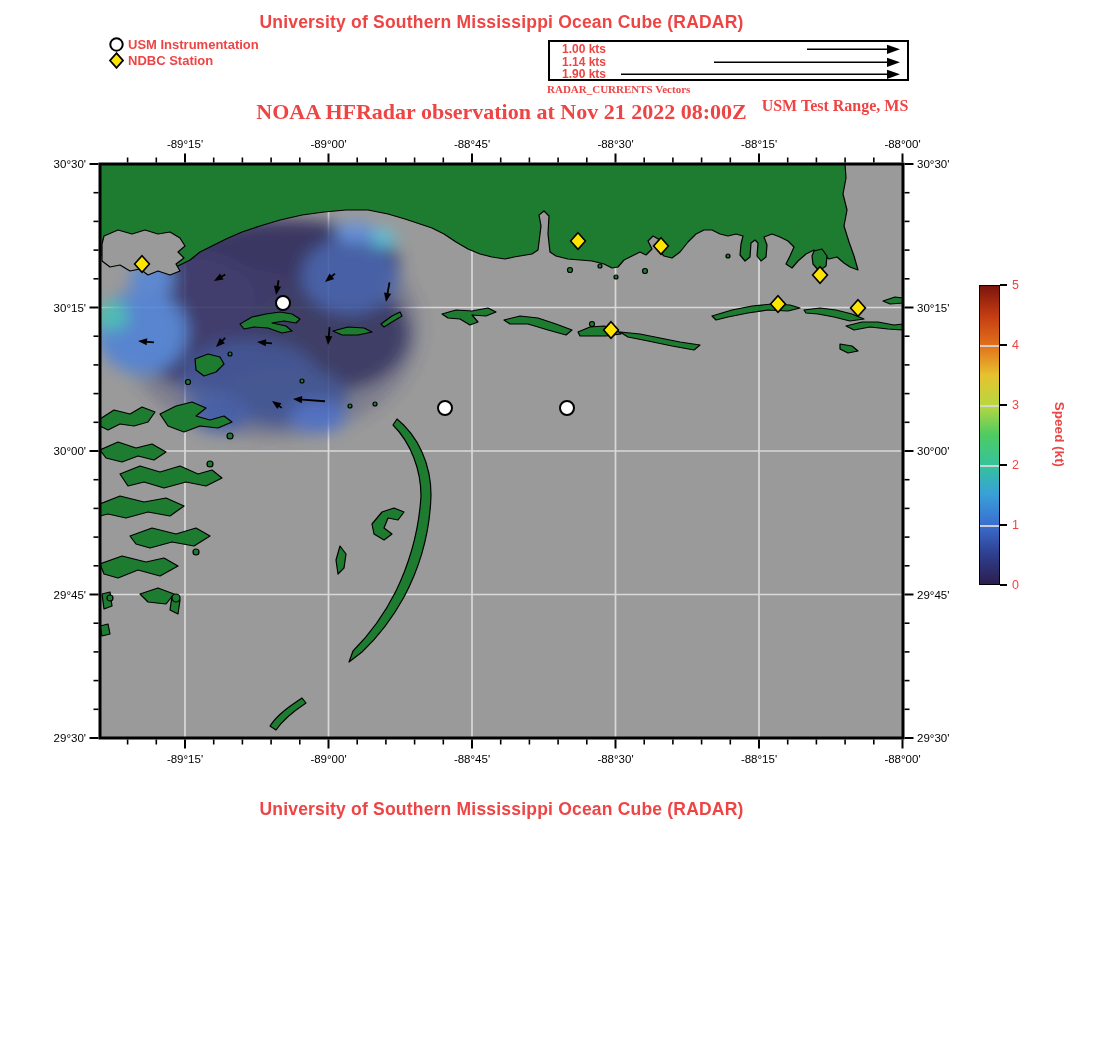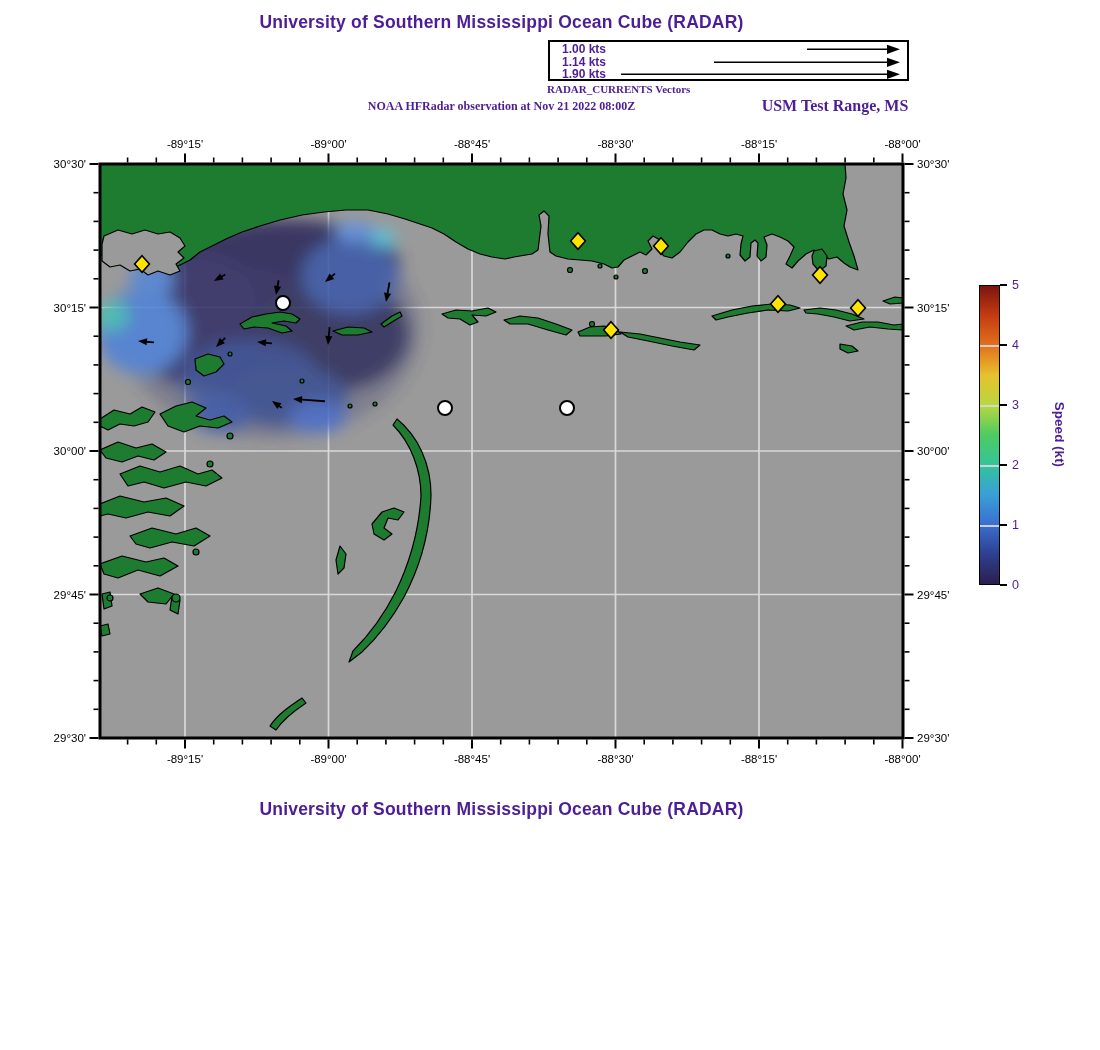--- a/index.html
+++ b/index.html
@@ -1,53 +1,67 @@
 <!DOCTYPE html>
 <html><head>
 <meta charset="utf-8">
 <style>
   html,body{margin:0;padding:0;background:#fff;}
   .page{position:relative;width:1100px;height:1050px;background:#ffffff;overflow:hidden;
-        font-family:"Liberation Sans", sans-serif;color:#4c1d95;}
+        font-family:"Liberation Sans", sans-serif;color:#ef4444;}
   .title{position:absolute;left:100px;width:803px;text-align:center;
          font-size:17.5px;font-weight:bold;letter-spacing:0.2px;}
   .title.top{top:12px;}
   .title.bottom{top:799px;}
   .legend{position:absolute;left:108px;top:36px;}
   .legend-row{display:flex;align-items:center;height:16px;}
   .legend-row svg{margin-right:3px;}
   .legend-label{font-size:13px;font-weight:bold;}
   .scalebox{position:absolute;left:548px;top:40px;width:345px;height:35px;
             border:2.5px solid #000;background:#fff;padding:1px 0 1px 12px;}
   .scale-row{position:relative;height:12.6px;}
   .scale-row .lbl{position:absolute;left:0;top:0;font-size:12px;font-weight:bold;line-height:12.5px;}
   .scale-row svg{position:absolute;left:0;top:0;}
   .scale-caption{position:absolute;left:547px;top:83px;font-size:11px;font-weight:bold;font-family:Liberation Serif, serif;}
   .subtitle{position:absolute;left:100px;top:99px;width:803px;text-align:center;
-            font-family:"Liberation Serif", serif;font-size:12px;font-weight:bold;}
+            font-family:"Liberation Serif", serif;font-size:22px;font-weight:bold;}
   .range-label{position:absolute;left:735px;top:97px;width:200px;text-align:center;
                font-family:"Liberation Serif", serif;font-size:16px;font-weight:bold;}
   .map-wrap{position:absolute;left:55px;top:130px;width:900px;height:648px;}
   .map-wrap svg{overflow:visible;}
   svg text{font-family:"Liberation Sans", sans-serif;}
   .colorbar{position:absolute;left:979px;top:285px;width:21px;height:300px;
             border:1.5px solid #000;box-sizing:border-box;}
   .cb-line{position:absolute;left:0;width:100%;height:1.6px;background:#d9d9d9;opacity:.9;}
   .cb-tick{position:absolute;left:21px;width:7px;height:1.8px;background:#000;}
   .cb-label{position:absolute;left:33px;width:20px;font-size:12.5px;line-height:12px;}
   .cb-title{position:absolute;left:1004px;top:427px;width:110px;text-align:center;
             font-size:13.5px;font-weight:bold;transform:rotate(90deg);transform-origin:50% 50%;}
 </style>
 </head>
 <body>
 
 <div class="page">
 
   <div class="title top">University of Southern Mississippi Ocean Cube (RADAR)</div>
 
+  <div class="legend">
+    <div class="legend-row">
+      <svg width="17" height="17">
+        <circle cx="8.5" cy="8.5" r="6.2" fill="#ffffff" stroke="#000" stroke-width="2"></circle>
+      </svg>
+      <span class="legend-label">USM Instrumentation</span>
+    </div>
+    <div class="legend-row">
+      <svg width="17" height="17">
+        <path d="M8.5,1.2 L15,8.5 L8.5,15.8 L2,8.5 Z" fill="#ffe400" stroke="#000" stroke-width="1.8"></path>
+      </svg>
+      <span class="legend-label">NDBC Station</span>
+    </div>
+  </div>
 
   <div class="scalebox">
     <div class="scale-row">
       <span class="lbl">1.00 kts</span>
       <svg width="340" height="13">
           <line x1="245" y1="6.3" x2="330" y2="6.3" stroke="#000" stroke-width="1.6"></line>
           <polygon points="338,6.3 325,1.7000000000000002 325,10.899999999999999" fill="#000"></polygon>
         </svg>
     </div>
     <div class="scale-row">

